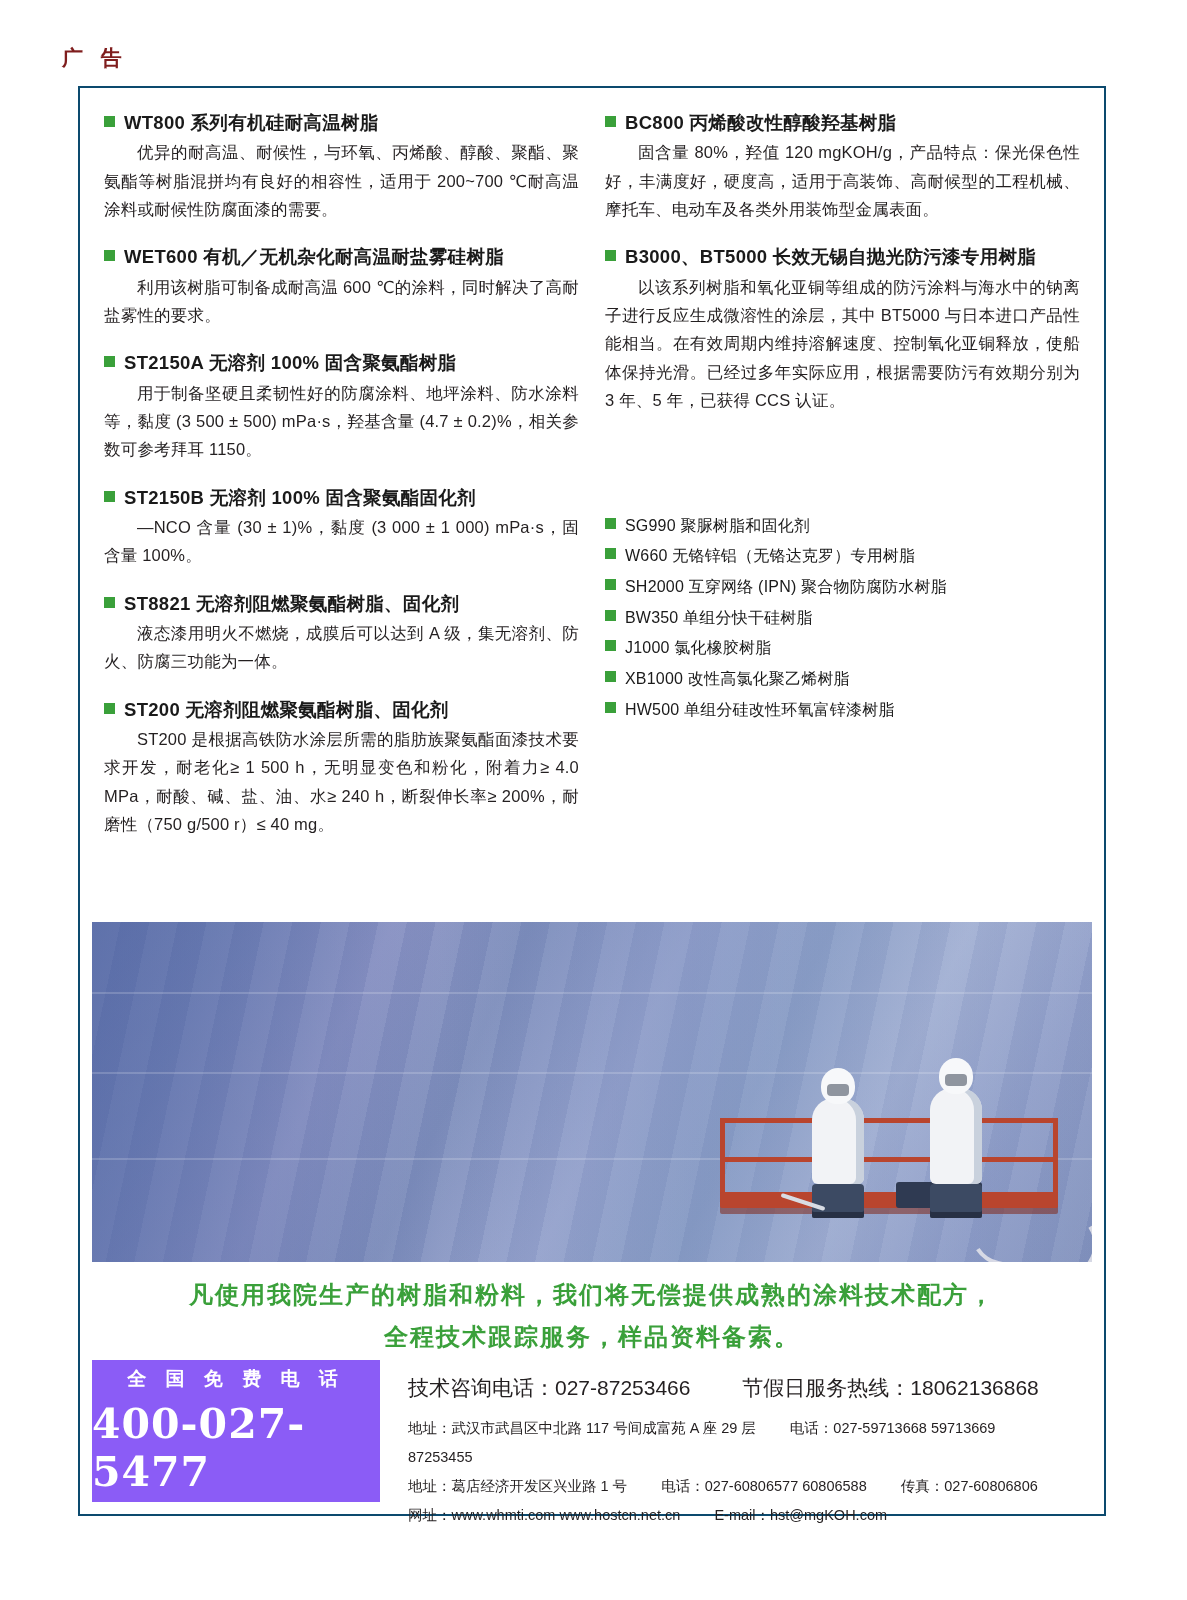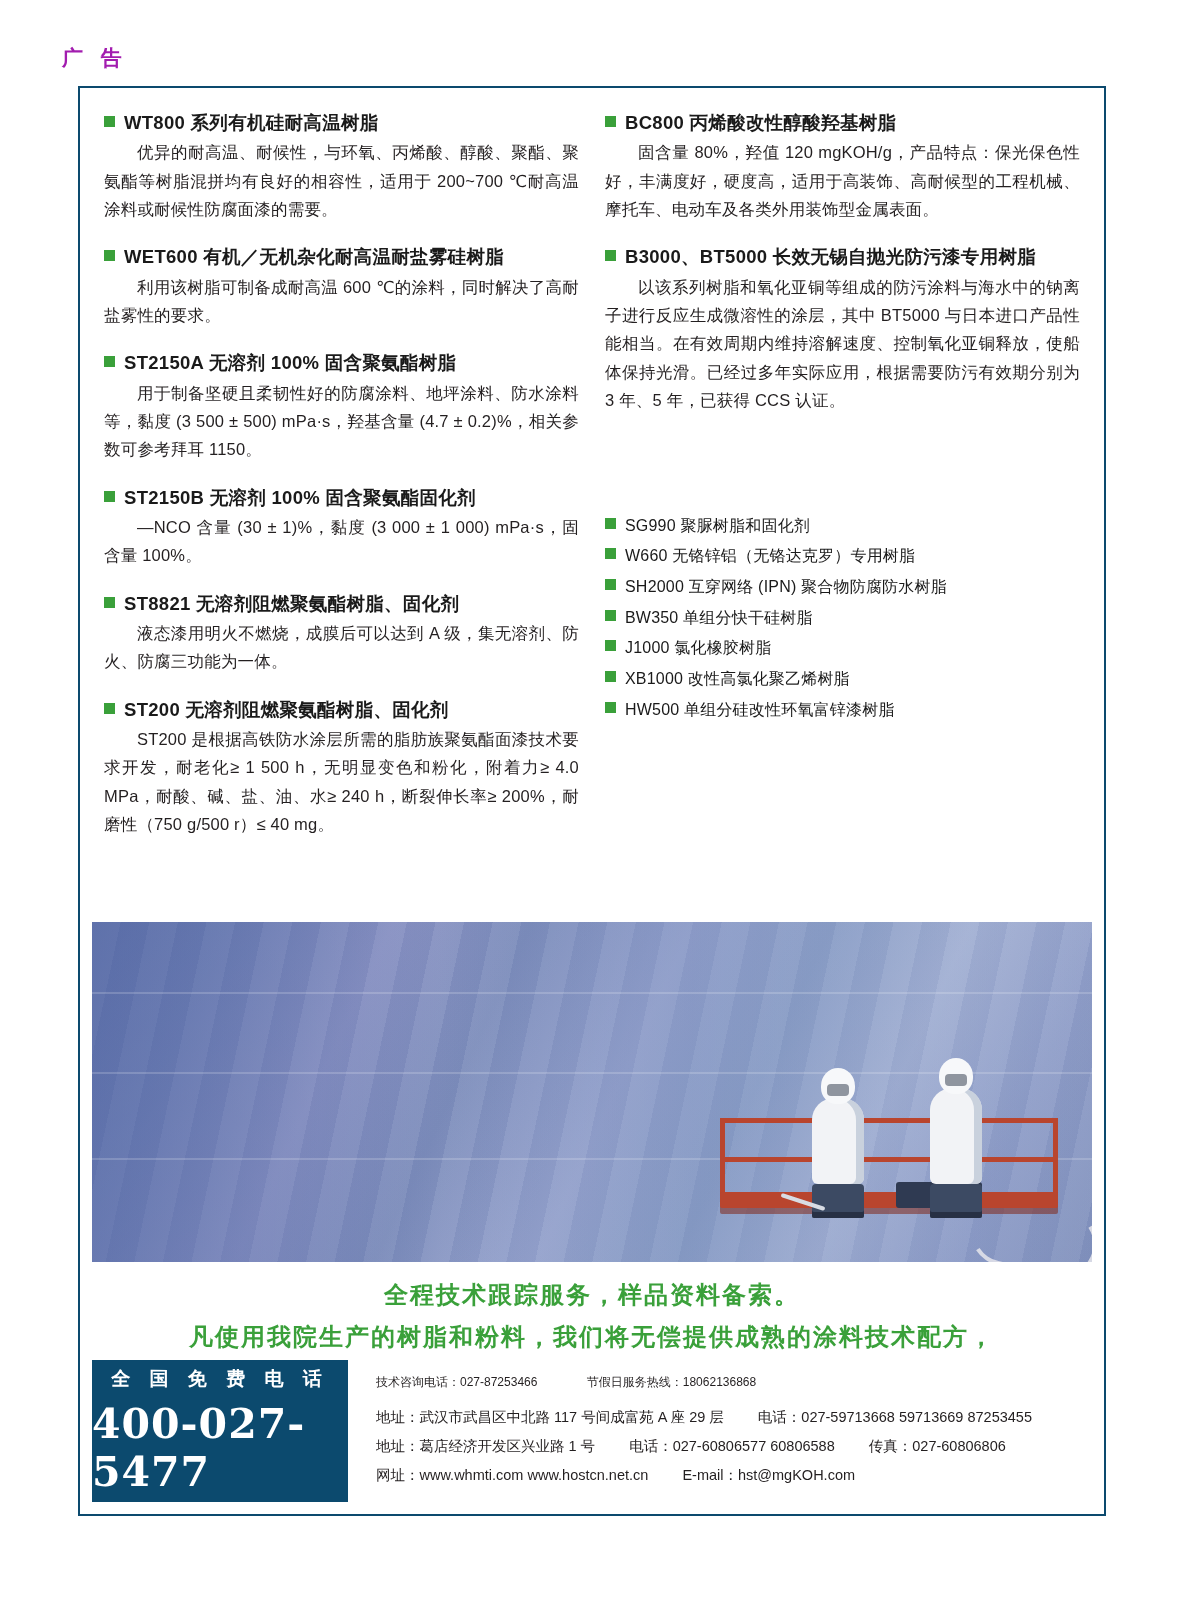--- a/index.html
+++ b/index.html
@@ -7,21 +7,21 @@
     width:1187px;height:1600px;
     background:#ffffff;
     font-family:"Liberation Sans","DejaVu Sans",sans-serif;
     color:#231f20;
     position:relative;
     overflow:hidden;
   }
   .ad-mark{
     position:absolute;left:62px;top:44px;
     font-size:21px;letter-spacing:6px;
-    color:#a21caf;font-weight:700;
+    color:#7f1d1d;font-weight:700;
   }
   .page-frame{
     position:absolute;left:78px;top:86px;
     width:1028px;height:1430px;
     border:2px solid #0c4a6e;
     box-sizing:border-box;
     background:#fff;
   }
   .content{
     position:absolute;left:0;top:0;width:100%;
@@ -130,32 +130,32 @@
     font-weight:700;
     font-size:24px;
     line-height:1.75;
     letter-spacing:2px;
   }
   .footer{
     position:absolute;left:12px;top:1272px;width:1000px;height:142px;
     display:flex;
   }
   .hotline{
-    width:256px;background:#0c4a6e;color:#fff;
+    width:288px;background:#8b5cf6;color:#fff;
     display:flex;flex-direction:column;align-items:center;justify-content:center;
   }
   .hotline .lbl{font-size:19px;letter-spacing:7px;font-weight:700;}
   .hotline .num{
     font-family:"DejaVu Serif","Liberation Serif",serif;
     font-size:41px;font-weight:700;letter-spacing:1px;margin-top:8px;
   }
   .contact{
     flex:1;padding:14px 0 0 28px;box-sizing:border-box;color:#231f20;
   }
-  .contact .row1{font-size:12px;margin-bottom:12px;}
+  .contact .row1{font-size:21px;margin-bottom:12px;}
   .contact .row1 span{margin-right:46px;}
   .contact .row{font-size:14.5px;line-height:2.0;color:#231f20;}
   .contact .row em{font-style:normal;margin-right:30px;}
 </style>
 </head>
 <body>
 
 <div class="ad-mark">广 告</div>
 
 <div class="page-frame">
@@ -240,22 +240,22 @@
         <div class="head"></div>
         <div class="body"></div>
         <div class="legs"></div>
       </div>
       <div class="spray"></div>
       <div class="hose"></div>
     </div>
   </div>
 
   <div class="slogan">
+    <div>凡使用我院生产的树脂和粉料，我们将无偿提供成熟的涂料技术配方，</div>
     <div>全程技术跟踪服务，样品资料备索。</div>
-    <div>凡使用我院生产的树脂和粉料，我们将无偿提供成熟的涂料技术配方，</div>
   </div>
 
   <div class="footer">
     <div class="hotline">
       <div class="lbl">全 国 免 费 电 话</div>
       <div class="num">400-027-5477</div>
     </div>
     <div class="contact">
       <div class="row1">
         <span>技术咨询电话：027-87253466</span>

